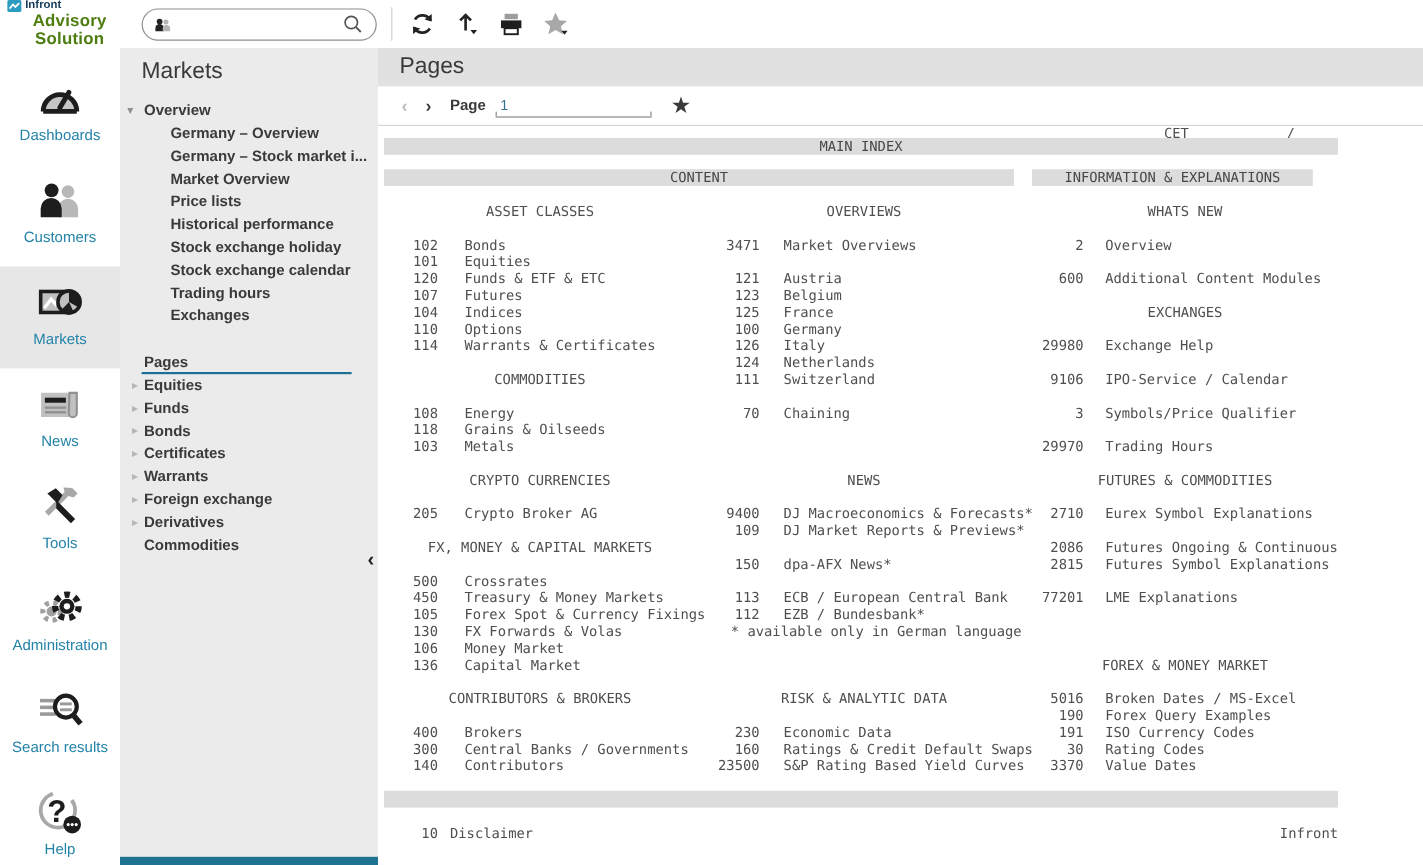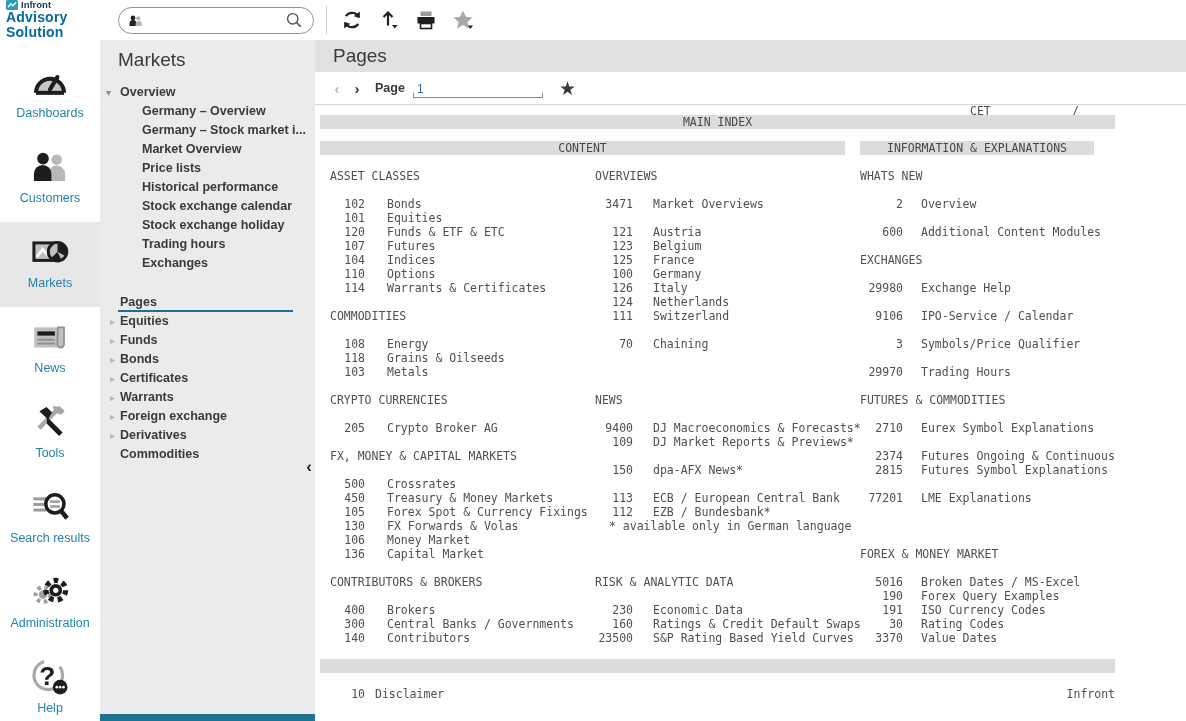--- a/index.html
+++ b/index.html
@@ -6,21 +6,21 @@
   html,body { margin:0; padding:0; }
   body {
     width:1186px; height:721px; overflow:hidden; position:relative;
     background:#fff; font-family:"Liberation Sans","DejaVu Sans",sans-serif;
   }
   
   .topbar { position:absolute; top:0; left:0; width:100%; height:40px; background:#fff;
             display:flex; align-items:center; z-index:5; }
   .brand { margin-left:6px; width:104px; line-height:1.05; }
   .brand-l1 { font-size:9.5px; color:#163a5a; font-weight:bold; display:flex; align-items:center; gap:3px; }
-  .brand-l2 { font-size:14px; color:#0369a1; font-weight:bold; letter-spacing:.2px; }
+  .brand-l2 { font-size:14px; color:#4d7c0f; font-weight:bold; letter-spacing:.2px;text-align:center; }
   .search-pill { margin-left:8px; width:196px; height:27px; border:1px solid #8f8f8f; border-radius:14px;
                  display:flex; align-items:center; padding:0 9px; gap:6px; background:#fff; }
   .search-input { flex:1; border:none; outline:none; font-size:12px; color:#333; background:transparent; min-width:0; }
   .topbar-divider { width:1px; height:28px; background:#cfcfcf; margin:0 10px 0 12px; }
   .topbar-btn { width:30px; height:30px; display:flex; align-items:center; justify-content:center;
                 margin-right:7px; cursor:pointer; }
   .topbar-btn svg { width:24px; height:24px; }
   
   .sidebar { position:absolute; top:40px; left:0; width:100px; bottom:0; background:#fff; padding-top:12px; }
   .side-item { height:85px; display:flex; flex-direction:column; align-items:center;
@@ -71,21 +71,21 @@
   .bar { position:absolute; height:14px; background:#dcdcdc; text-align:center;
          line-height:14px; color:#474747; }
   #bar-main    { top:10px; left:0;     width:795px; }
   #bar-content { top:36px; left:0;     width:525px; }
   #bar-info    { top:36px; left:540px; width:234px; }
   .col { position:absolute; top:64px; }
   #col-left  { left:10px;  width:240px; }
   #col-mid   { left:275px; width:250px; }
   #col-right { left:540px; width:255px; }
   .trow { height:14px; line-height:14px; white-space:pre; }
-  .trow.h { text-align:left; }
+  .trow.h { text-align:center; }
   .trow .code { display:inline-block; text-align:right; }
   #col-left  .code { width:35px; margin-right:22px; }
   #col-mid   .code { width:38px; margin-right:20px; }
   #col-right .code { width:43px; margin-right:18px; }
   .trow.n { padding-left:14px; }
   #sep-bar { top:554px; left:0; width:795px; }
   .pfooter { position:absolute; top:582px; left:0; width:795px; height:14px; line-height:14px; }
   .pfooter .code { display:inline-block; width:35px; margin-left:10px; margin-right:10px; text-align:right; }
   .pfooter .src { position:absolute; right:0; top:0; }
 </style>
@@ -188,39 +188,39 @@
     <div class="side-item">
       <svg class="side-icon" viewBox="0 0 24 24">
         <path d="M17.8 3.2l2.6 2.6-2 2-2.4-.8-9.4 9.4-1.8-1.8 9.4-9.4-.6-2.2z" fill="#a8a8a8"></path>
         <path d="M6 5.8l4-2.4 3.2 3.2-2.4 4z" fill="#1d1d1d"></path>
         <path d="M10.2 9l2 2 7 7-2 2-7-7z" fill="#1d1d1d"></path>
       </svg>
       <span class="side-label">Tools</span>
     </div>
     <div class="side-item">
       <svg class="side-icon" viewBox="0 0 24 24">
+        <circle cx="8" cy="13.5" r="4.2" fill="none" stroke="#a0a0a0" stroke-width="2.4" stroke-dasharray="2 2.1"></circle>
+        <circle cx="8" cy="13.5" r="2.4" fill="#a0a0a0"></circle>
+        <circle cx="15.3" cy="11" r="5.6" fill="none" stroke="#1d1d1d" stroke-width="3" stroke-dasharray="2.6 2.4"></circle>
+        <circle cx="15.3" cy="11" r="3.6" fill="#1d1d1d"></circle>
+        <circle cx="15.3" cy="11" r="1.5" fill="#fff"></circle>
+      </svg>
+      <span class="side-label">Administration</span>
+    </div>
+    <div class="side-item">
+      <svg class="side-icon" viewBox="0 0 24 24">
         <rect x="2.5" y="6.5" width="7.5" height="1.7" fill="#9a9a9a"></rect>
         <rect x="2.5" y="9.7" width="6.5" height="1.7" fill="#9a9a9a"></rect>
         <rect x="2.5" y="12.9" width="7.5" height="1.7" fill="#9a9a9a"></rect>
         <circle cx="14.8" cy="10.2" r="5.2" fill="#fff" stroke="#1d1d1d" stroke-width="2"></circle>
         <rect x="12" y="8.2" width="5.6" height="1.4" fill="#9a9a9a"></rect>
         <rect x="12" y="11" width="5.6" height="1.4" fill="#9a9a9a"></rect>
         <line x1="18.6" y1="14.6" x2="21.8" y2="18.4" stroke="#1d1d1d" stroke-width="2.6"></line>
       </svg>
       <span class="side-label">Search results</span>
-    </div>
-    <div class="side-item">
-      <svg class="side-icon" viewBox="0 0 24 24">
-        <circle cx="8" cy="13.5" r="4.2" fill="none" stroke="#a0a0a0" stroke-width="2.4" stroke-dasharray="2 2.1"></circle>
-        <circle cx="8" cy="13.5" r="2.4" fill="#a0a0a0"></circle>
-        <circle cx="15.3" cy="11" r="5.6" fill="none" stroke="#1d1d1d" stroke-width="3" stroke-dasharray="2.6 2.4"></circle>
-        <circle cx="15.3" cy="11" r="3.6" fill="#1d1d1d"></circle>
-        <circle cx="15.3" cy="11" r="1.5" fill="#fff"></circle>
-      </svg>
-      <span class="side-label">Administration</span>
     </div>
     <div class="side-item">
       <svg class="side-icon" viewBox="0 0 24 24">
         <circle cx="11" cy="11" r="8.2" fill="none" stroke="#a8a8a8" stroke-width="1.8" stroke-dasharray="36 10"></circle>
         <text x="10.5" y="16.5" font-size="15" font-weight="bold" fill="#1d1d1d" text-anchor="middle" font-family="Liberation Sans,sans-serif">?</text>
         <circle cx="17.8" cy="17.8" r="4.2" fill="#1d1d1d"></circle>
         <circle cx="15.9" cy="17.8" r=".75" fill="#fff"></circle>
         <circle cx="17.8" cy="17.8" r=".75" fill="#fff"></circle>
         <circle cx="19.7" cy="17.8" r=".75" fill="#fff"></circle>
       </svg>
@@ -230,22 +230,22 @@
 
 <div class="tree-panel">
   <div class="tree-title">Markets</div>
   <div class="tree-list">
       <div class="tree-item lv0"><span class="tree-arrow expanded">▾</span><span>Overview</span></div>
       <div class="tree-item lv1"><span>Germany – Overview</span></div>
       <div class="tree-item lv1"><span>Germany – Stock market i...</span></div>
       <div class="tree-item lv1"><span>Market Overview</span></div>
       <div class="tree-item lv1"><span>Price lists</span></div>
       <div class="tree-item lv1"><span>Historical performance</span></div>
+      <div class="tree-item lv1"><span>Stock exchange holiday</span></div>
       <div class="tree-item lv1"><span>Stock exchange calendar</span></div>
-      <div class="tree-item lv1"><span>Stock exchange holiday</span></div>
       <div class="tree-item lv1"><span>Trading hours</span></div>
       <div class="tree-item lv1"><span>Exchanges</span></div>
       <div class="tree-gap"></div>
       <div class="tree-item lv0 selected"><span>Pages</span></div>
       <div class="tree-item lv0"><span class="tree-arrow collapsed">▸</span><span>Equities</span></div>
       <div class="tree-item lv0"><span class="tree-arrow collapsed">▸</span><span>Funds</span></div>
       <div class="tree-item lv0"><span class="tree-arrow collapsed">▸</span><span>Bonds</span></div>
       <div class="tree-item lv0"><span class="tree-arrow collapsed">▸</span><span>Certificates</span></div>
       <div class="tree-item lv0"><span class="tree-arrow collapsed">▸</span><span>Warrants</span></div>
       <div class="tree-item lv0"><span class="tree-arrow collapsed">▸</span><span>Foreign exchange</span></div>
@@ -362,21 +362,21 @@
         <div class="trow r"><span class="code">9106</span><span class="lbl">IPO-Service / Calendar</span></div>
         <div class="trow b"></div>
         <div class="trow r"><span class="code">3</span><span class="lbl">Symbols/Price Qualifier</span></div>
         <div class="trow b"></div>
         <div class="trow r"><span class="code">29970</span><span class="lbl">Trading Hours</span></div>
         <div class="trow b"></div>
         <div class="trow h">FUTURES &amp; COMMODITIES</div>
         <div class="trow b"></div>
         <div class="trow r"><span class="code">2710</span><span class="lbl">Eurex Symbol Explanations</span></div>
         <div class="trow b"></div>
-        <div class="trow r"><span class="code">2374</span><span class="lbl">Futures Ongoing &amp; Continuous</span></div>
+        <div class="trow r"><span class="code">2086</span><span class="lbl">Futures Ongoing &amp; Continuous</span></div>
         <div class="trow r"><span class="code">2815</span><span class="lbl">Futures Symbol Explanations</span></div>
         <div class="trow b"></div>
         <div class="trow r"><span class="code">77201</span><span class="lbl">LME Explanations</span></div>
         <div class="trow b"></div>
         <div class="trow b"></div>
         <div class="trow b"></div>
         <div class="trow h">FOREX &amp; MONEY MARKET</div>
         <div class="trow b"></div>
         <div class="trow r"><span class="code">5016</span><span class="lbl">Broken Dates / MS-Excel</span></div>
         <div class="trow r"><span class="code">190</span><span class="lbl">Forex Query Examples</span></div>

